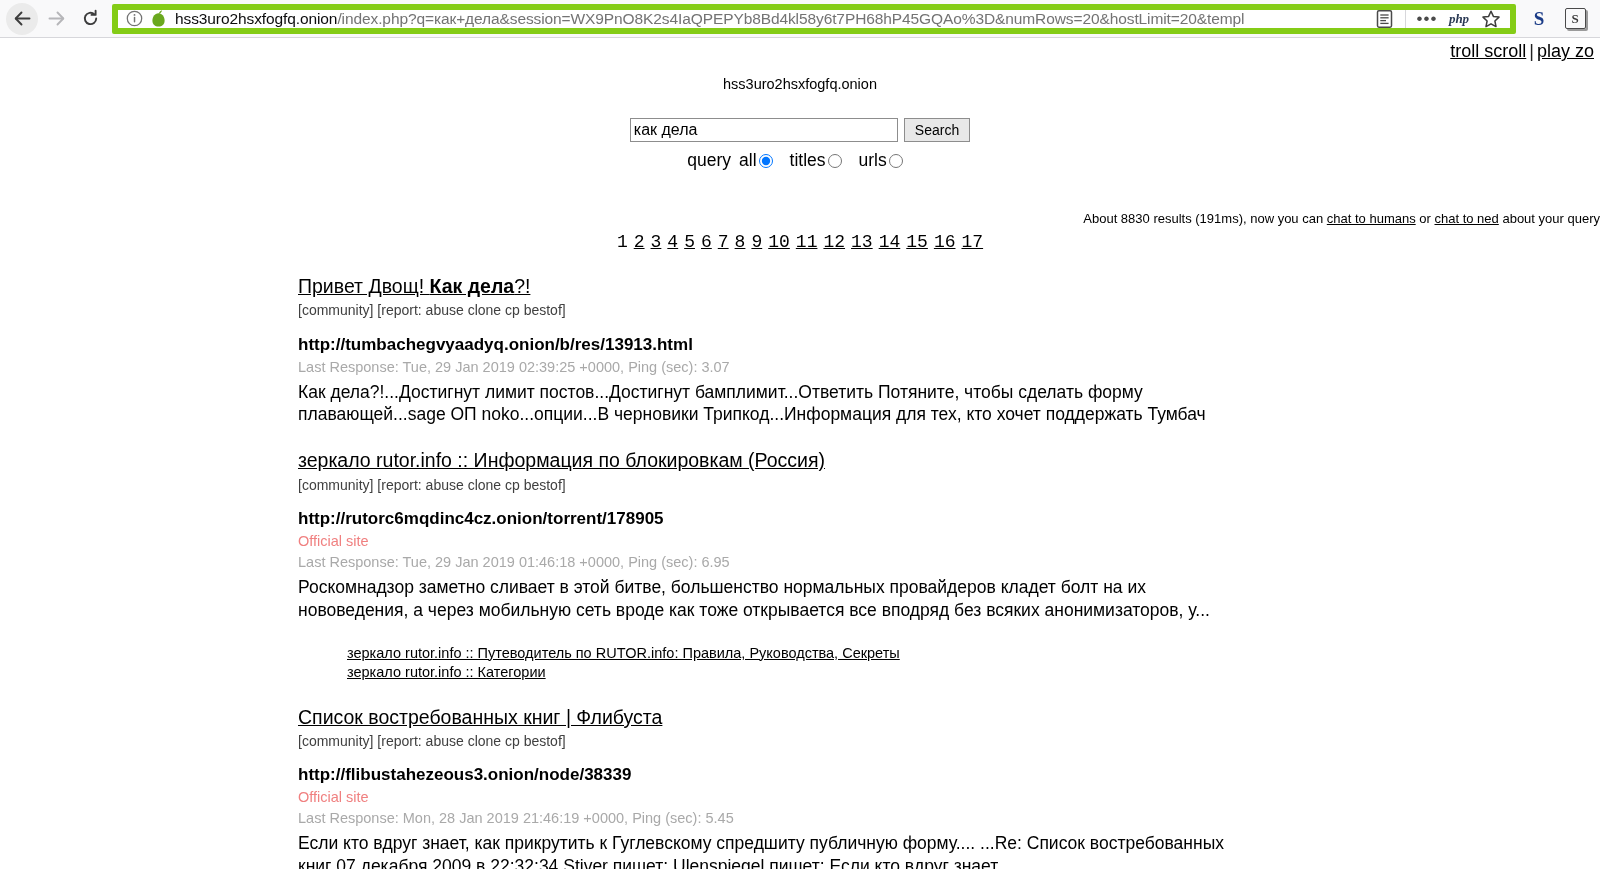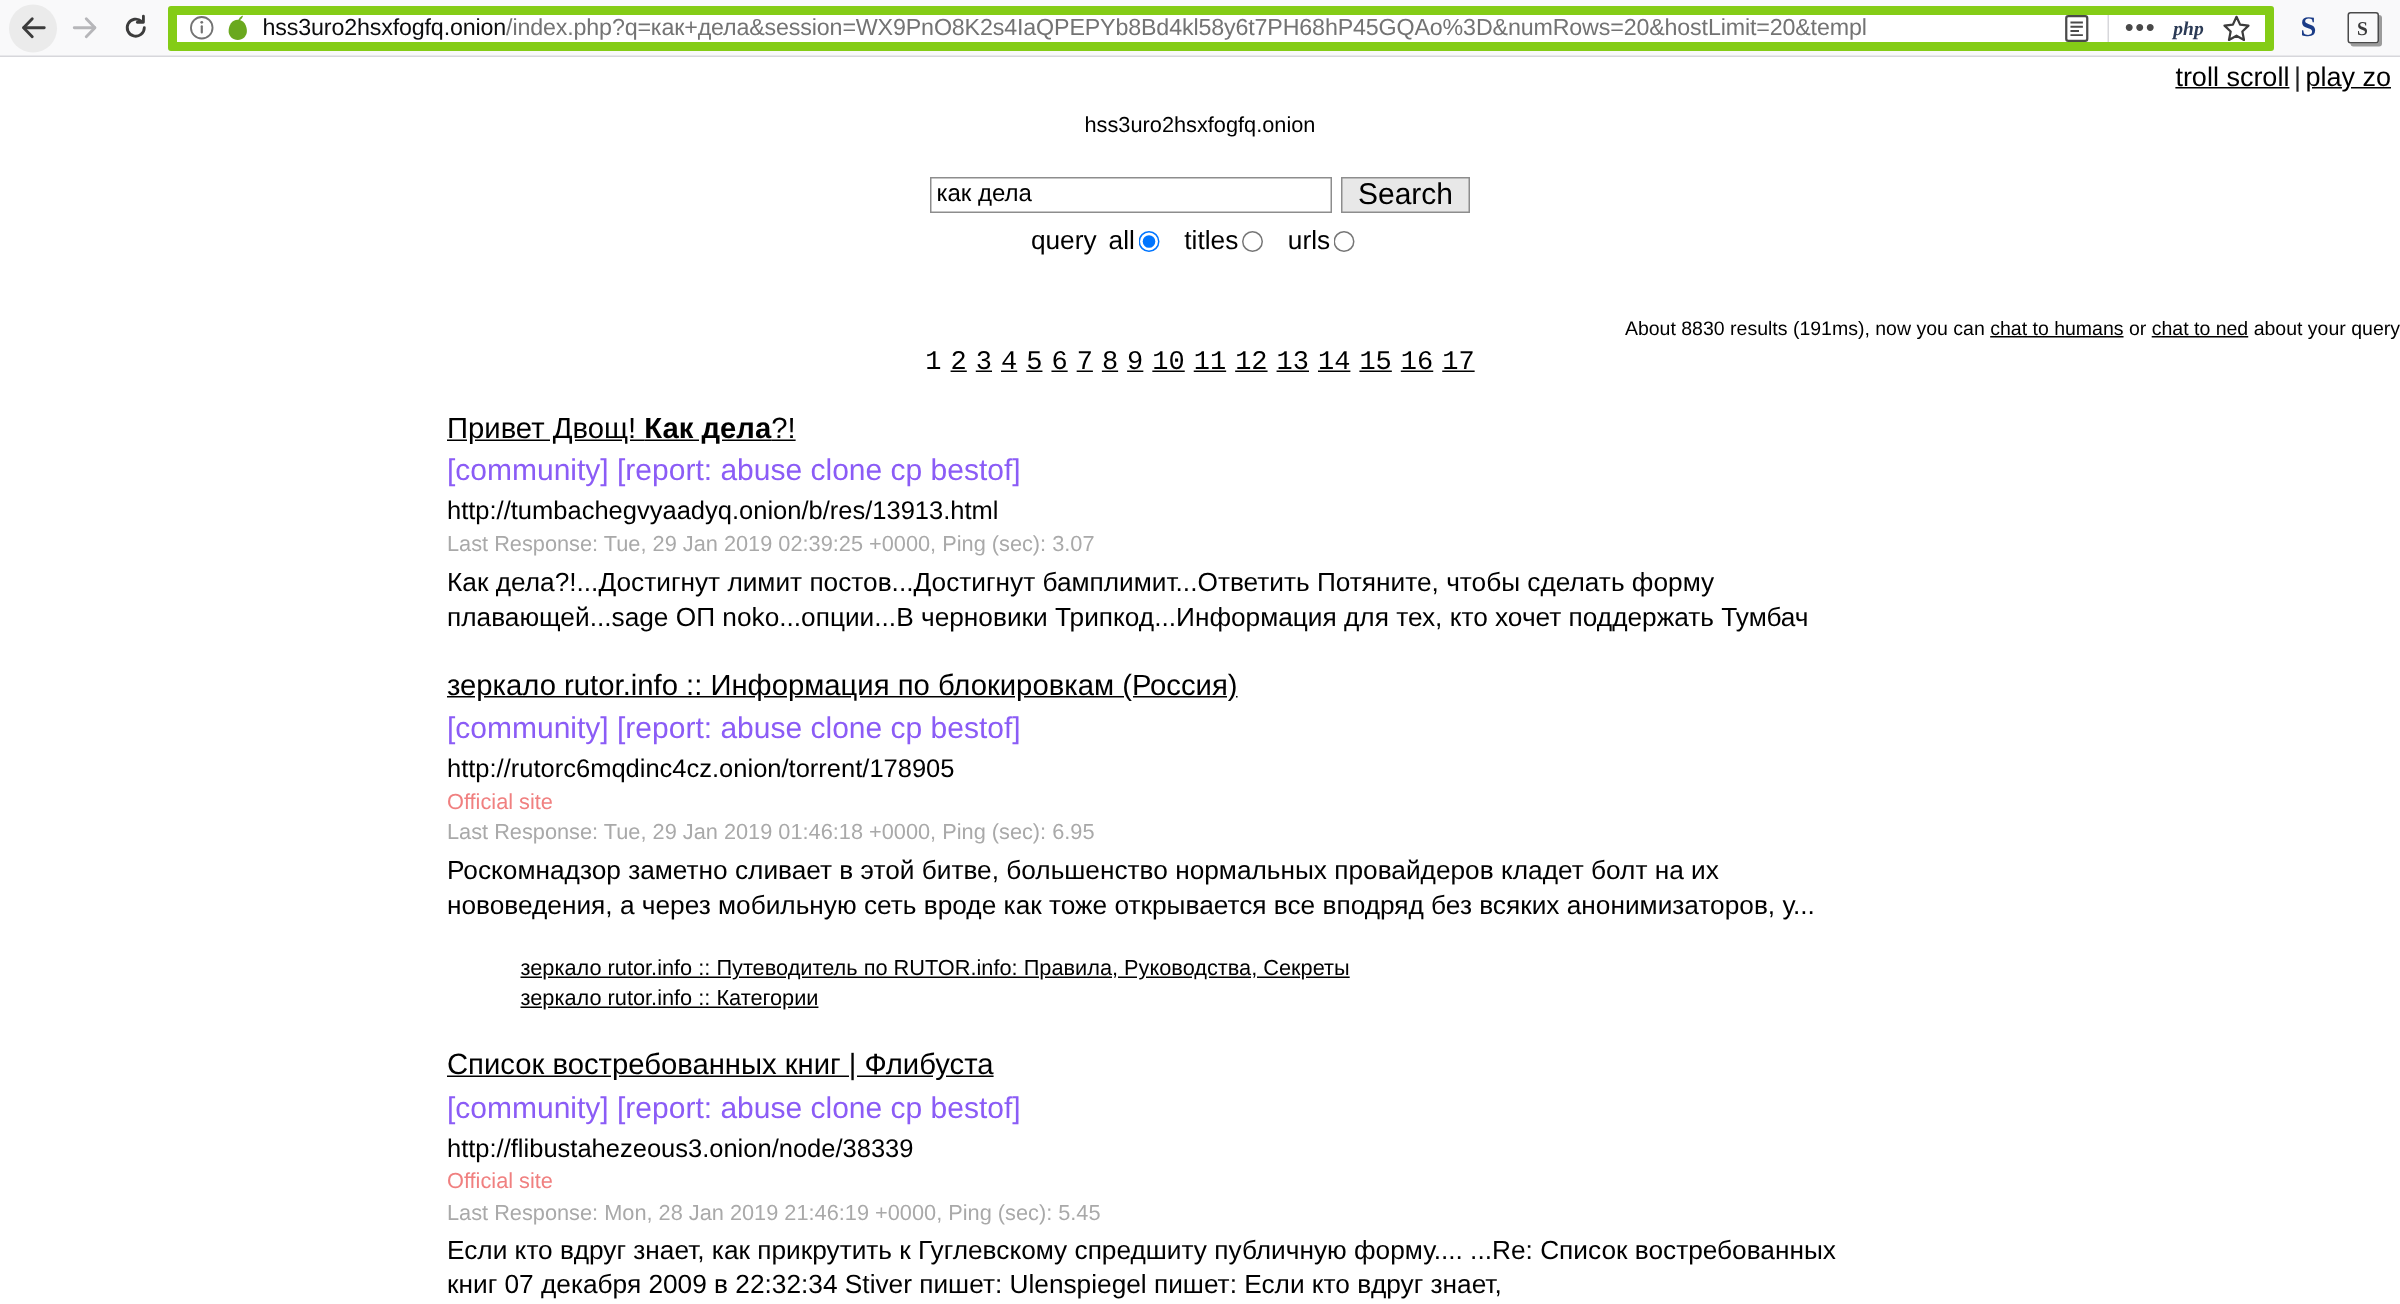--- a/index.html
+++ b/index.html
@@ -196,21 +196,21 @@
     font-size: 16px;
     font-family: "Liberation Sans", sans-serif;
     padding: 0 3px;
     border: 1px solid #8d8d8d;
     box-sizing: border-box;
     color: #000;
     background: #fff;
     outline: none;
   }
   .search-btn {
-    font-size: 20px;
+    font-size: 14px;
     font-family: "Liberation Sans", sans-serif;
     padding: 0 10px;
     height: 24px;
     border: 1px solid #8d8d8d;
     background: #e8e8e8;
     color: #000;
     box-sizing: border-box;
     cursor: pointer;
   }
   .radio-row {
@@ -259,30 +259,31 @@
   .result { margin-bottom: 22px; }
   .r-title {
     font-size: 19.5px;
     color: #000;
     text-decoration: underline;
     display: inline-block;
     line-height: 1.25;
   }
   .r-title b { font-weight: bold; }
   .r-tags {
-    font-size: 20px;
-    color: #8b5cf6;
+    font-size: 14px;
+    color: #404040;
     margin-top: 3px;
     line-height: 1.3;
   }
   .r-url {
     font-size: 17px;
     color: #000;
-    margin-top: 3px;
+    margin-top: 14px;
     line-height: 1.3;
+    font-weight: bold;
   }
   .r-official {
     font-size: 14.5px;
     color: #f08080;
     margin-top: 2px;
     line-height: 1.3;
   }
   .r-meta {
     font-size: 14.5px;
     color: #a9a9a9;

